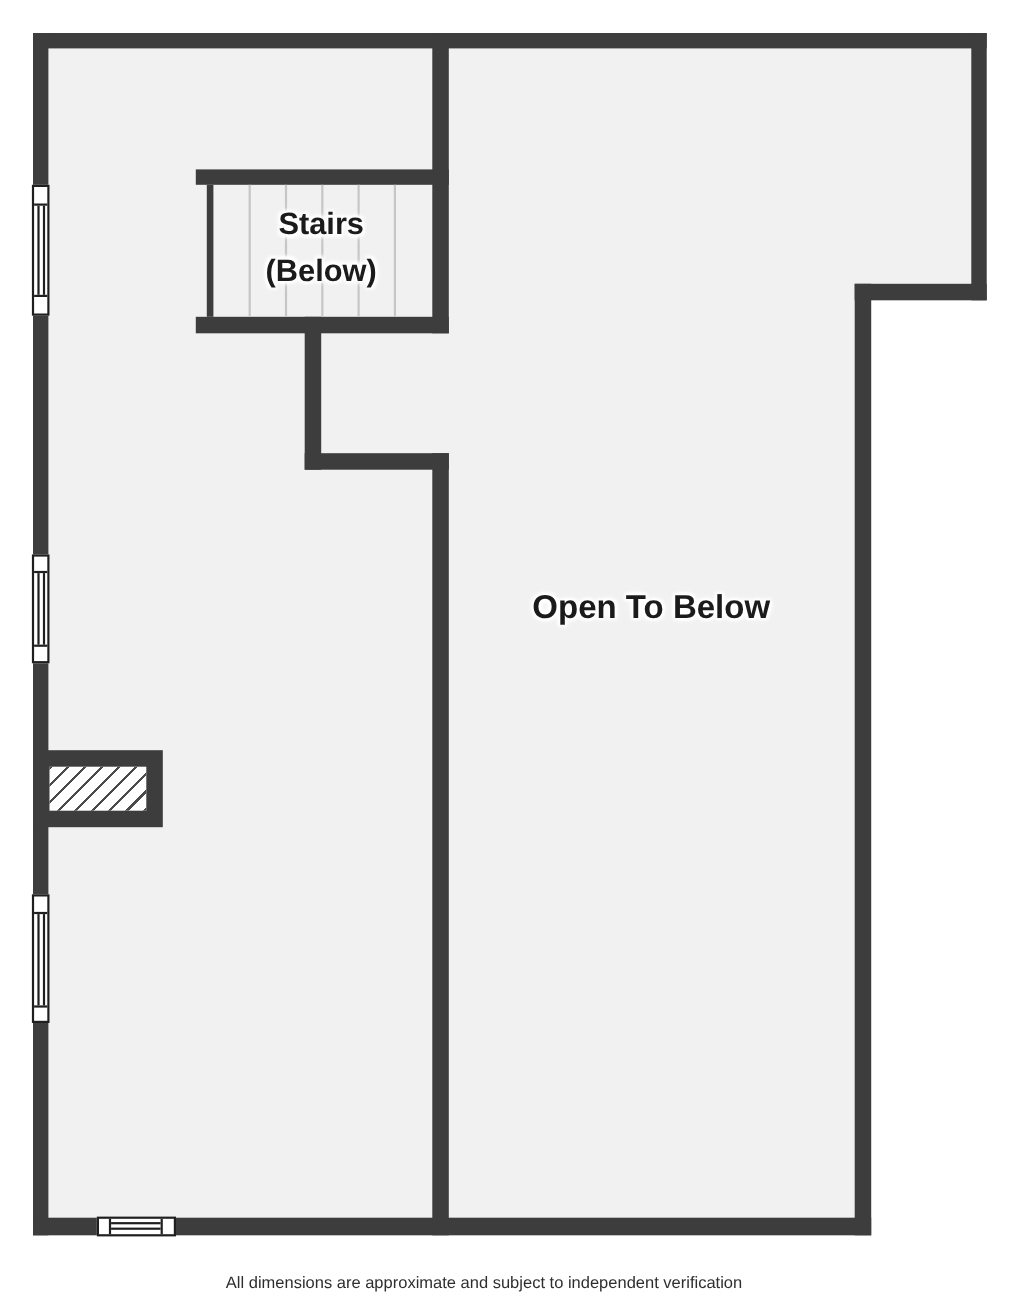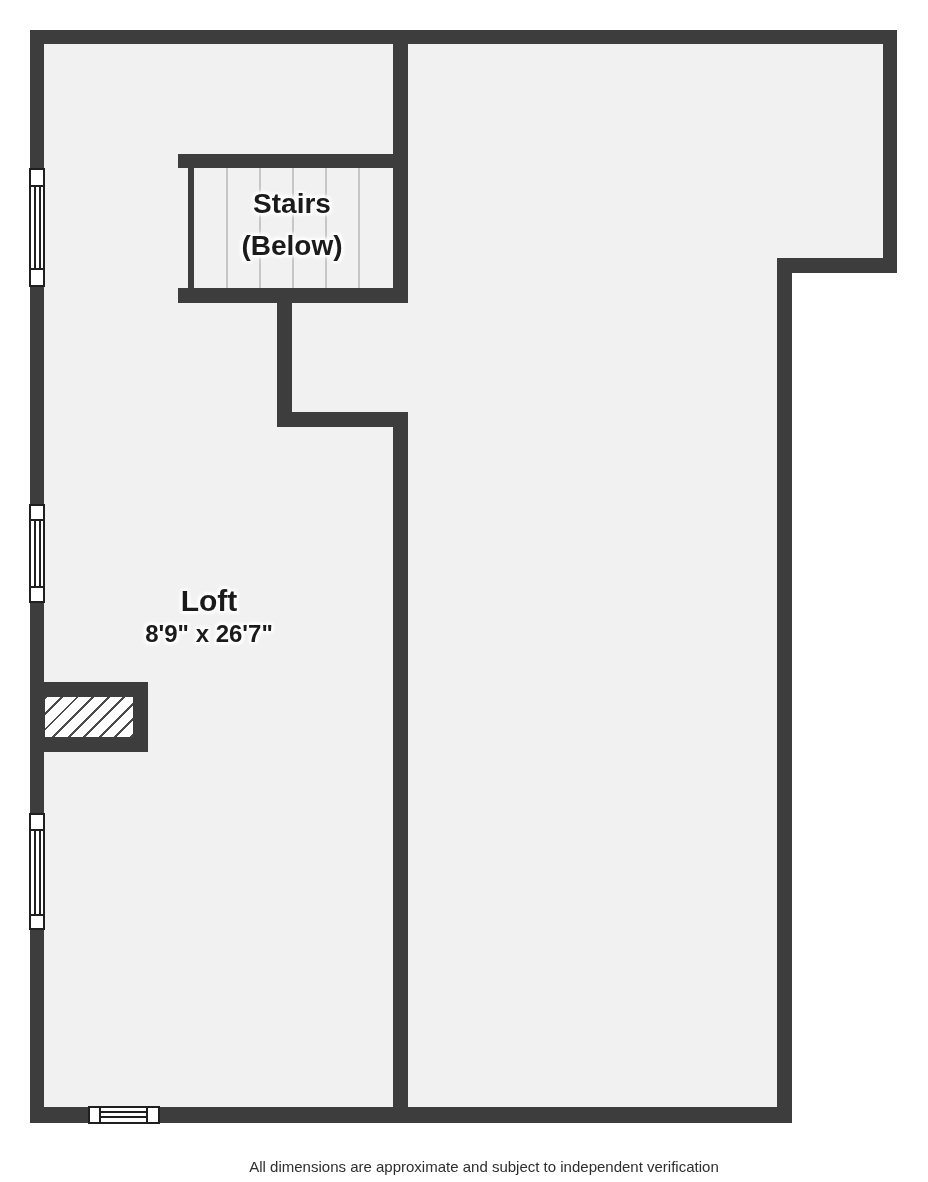--- a/index.html
+++ b/index.html
@@ -46,21 +46,20 @@
   .lbl-loft-name{font-size:30px;line-height:1.25;}
   .lbl-loft-dims{font-size:24px;line-height:1.2;}
   .lbl-open{font-size:30px;}
   .disclaimer{
     position:absolute;
     transform:translate(-50%,-50%);
     font-size:15px;
     font-weight:400;
     color:#2e2e2e;
     white-space:nowrap;
-    margin-left:44px;
   }
 </style>
 </head>
 <body>
 
 <div class="abs" style="left:0;top:0;width:928px;height:1182px;">
 
   <div class="floor" style="left:30px;top:30px;width:378px;height:1093px;"></div>
   <div class="floor" style="left:393px;top:30px;width:399px;height:1093px;"></div>
   <div class="floor" style="left:777px;top:30px;width:120px;height:243px;"></div>
@@ -116,21 +115,18 @@
 
   <div class="chimney" style="left:32px;top:682px;width:116px;height:70px;">
     <div class="chimney-hatch" style="left:13px;top:15px;width:88px;height:40px;"></div>
   </div>
 
   <div class="room-label lbl-stairs" style="left:292px;top:225px;">
     <span style="display:block;">Stairs</span>
     <span style="display:block;">(Below)</span>
   </div>
 
-  <div class="room-label" style="left:209px;top:615px;">
-    <span class="lbl-loft-name" style="display:block;">Loft</span>
-    <span class="lbl-loft-dims" style="display:block;">8'9" x 26'7"</span>
-  </div>
 
+  <div class="room-label lbl-open" style="left:592px;top:553px;">Open To Below</div>
 
   <div class="disclaimer" style="left:440px;top:1166px;">All dimensions are approximate and subject to independent verification</div>
 
 </div>
 
 </body></html>

